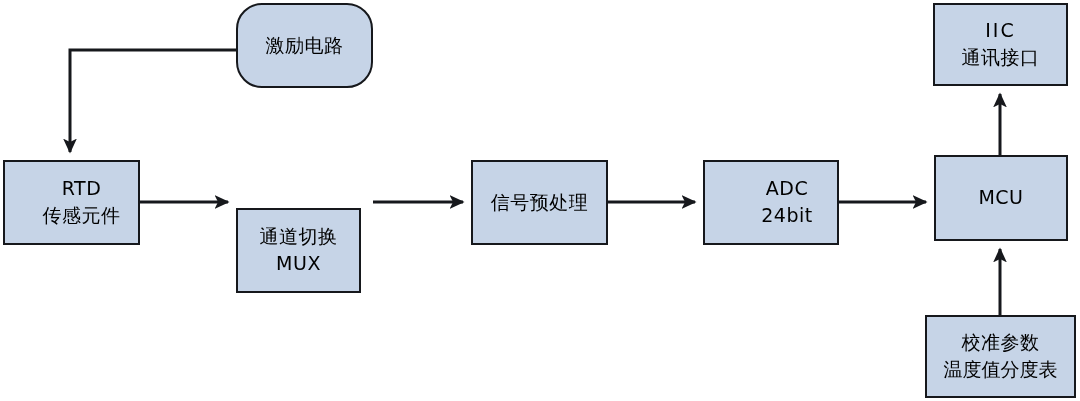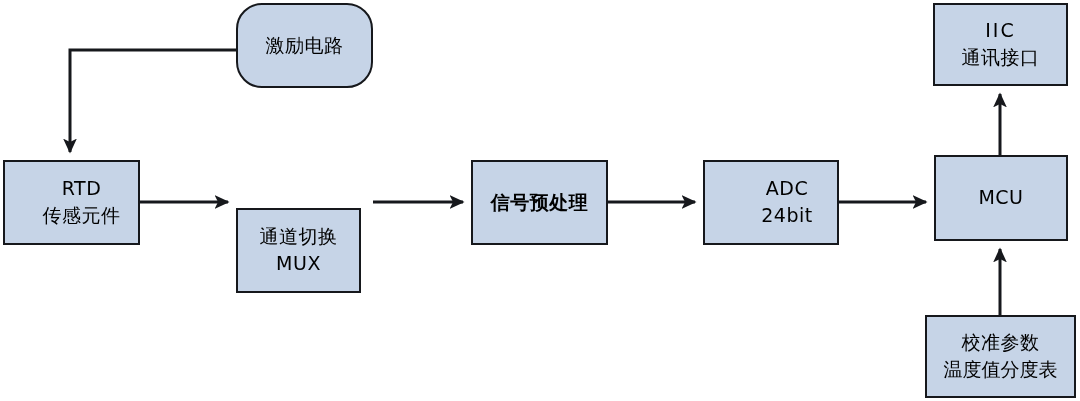--- a/index.html
+++ b/index.html
@@ -81,21 +81,21 @@
   <div class="node" style="left:3px; top:160px; width:137px; height:85px;padding-left:20px;">
     <span>RTD</span>
     <span class="line2">传感元件</span>
   </div>
 
   <div class="node" style="left:236px; top:160px; width:125px; height:85px;margin-top:48px;">
     <span>通道切换</span>
     <span class="line2">MUX</span>
   </div>
 
-  <div class="node" style="left:471px; top:160px; width:137px; height:85px;font-weight:bold;">
+  <div class="node" style="left:471px; top:160px; width:137px; height:85px;">
     <span>信号预处理</span>
   </div>
 
   <div class="node" style="left:703px; top:160px; width:136px; height:85px;padding-left:32px;">
     <span>ADC</span>
     <span class="line2">24bit</span>
   </div>
 
   <div class="node" style="left:933px; top:3px; width:135px; height:83px;">
     <span style="letter-spacing:2px;">IIC</span>

